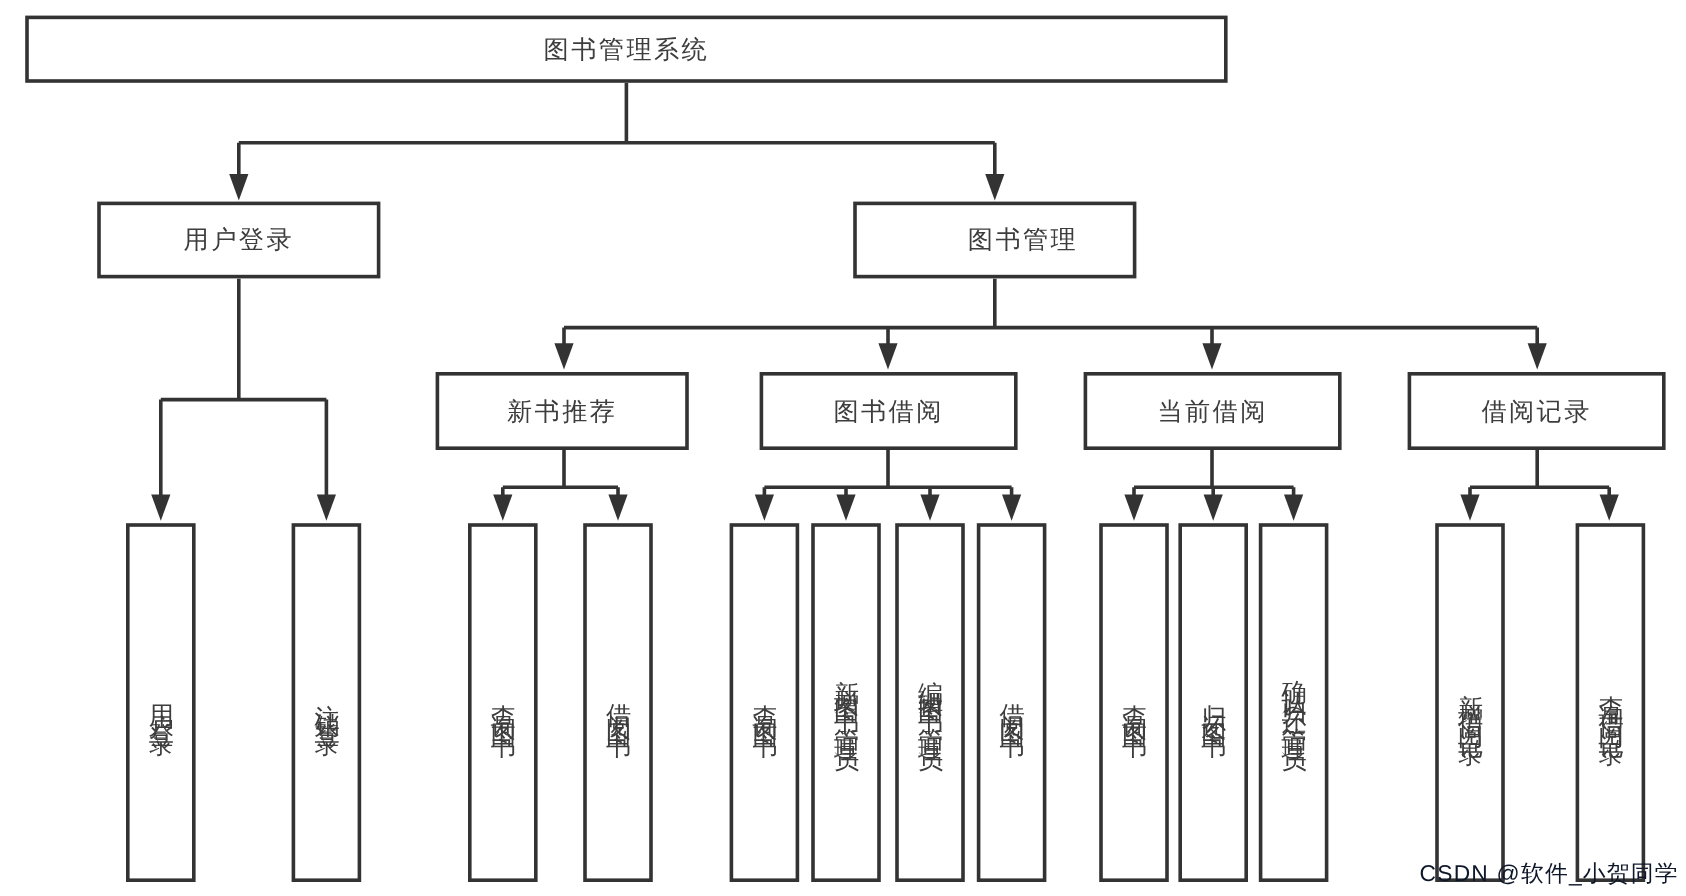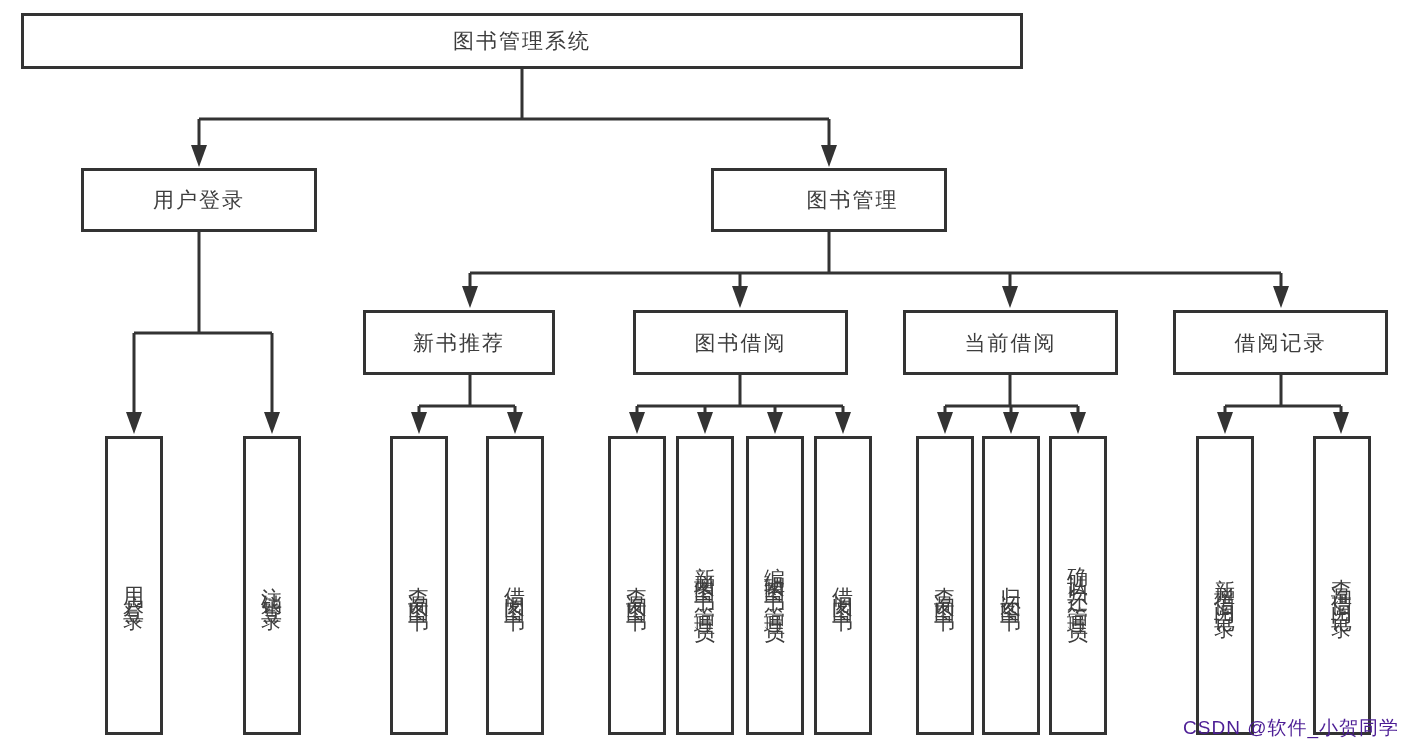--- a/index.html
+++ b/index.html
@@ -33,21 +33,21 @@
     writing-mode: vertical-rl;
     font-size: 21px;
     letter-spacing: 8px;
     line-height: 1;
     white-space: nowrap;
   }
   
   .n-root   { left: 21px;   top: 13px;  width: 1002px; height: 56px; }
   .n-user   { left: 81px;   top: 168px; width: 236px;  height: 64px; }
   .n-bookm  { left: 711px;  top: 168px; width: 236px;  height: 64px; padding-left: 47px; }
-  .n-g0 { left: 363px;  top: 310px; width: 192px; height: 65px; }
+  .n-g0 { left: 363px;  top: 310px; width: 211px; height: 65px; }
   .n-g1 { left: 633px;  top: 310px; width: 215px; height: 65px; }
   .n-g2 { left: 903px;  top: 310px; width: 215px; height: 65px; }
   .n-g3 { left: 1173px; top: 310px; width: 215px; height: 65px; }
   .n-ul0 { left: 105px; }
   .n-ul1 { left: 243px; }
   .n-nb0 { left: 390px; }
   .n-nb1 { left: 486px; }
   .n-bb0 { left: 608px; }
   .n-bb1 { left: 676px; }
   .n-bb2 { left: 746px; }
@@ -55,21 +55,21 @@
   .n-cb0 { left: 916px; }
   .n-cb1 { left: 982px; }
   .n-cb2 { left: 1049px; }
   .n-br0 { left: 1196px; }
   .n-br1 { left: 1313px; }
   #watermark {
     position: absolute;
     right: 6px;
     bottom: 6px;
     z-index: 3;
-    color: #4c1d95;
+    color: #0f172a;
     font-size: 19px;
     letter-spacing: 1px;
     white-space: nowrap;
   }
   .wire { stroke: #333333; stroke-width: 3; fill: none; }
   .arrow { fill: #333333; stroke: none; }
 </style>
 </head>
 <body>
 

